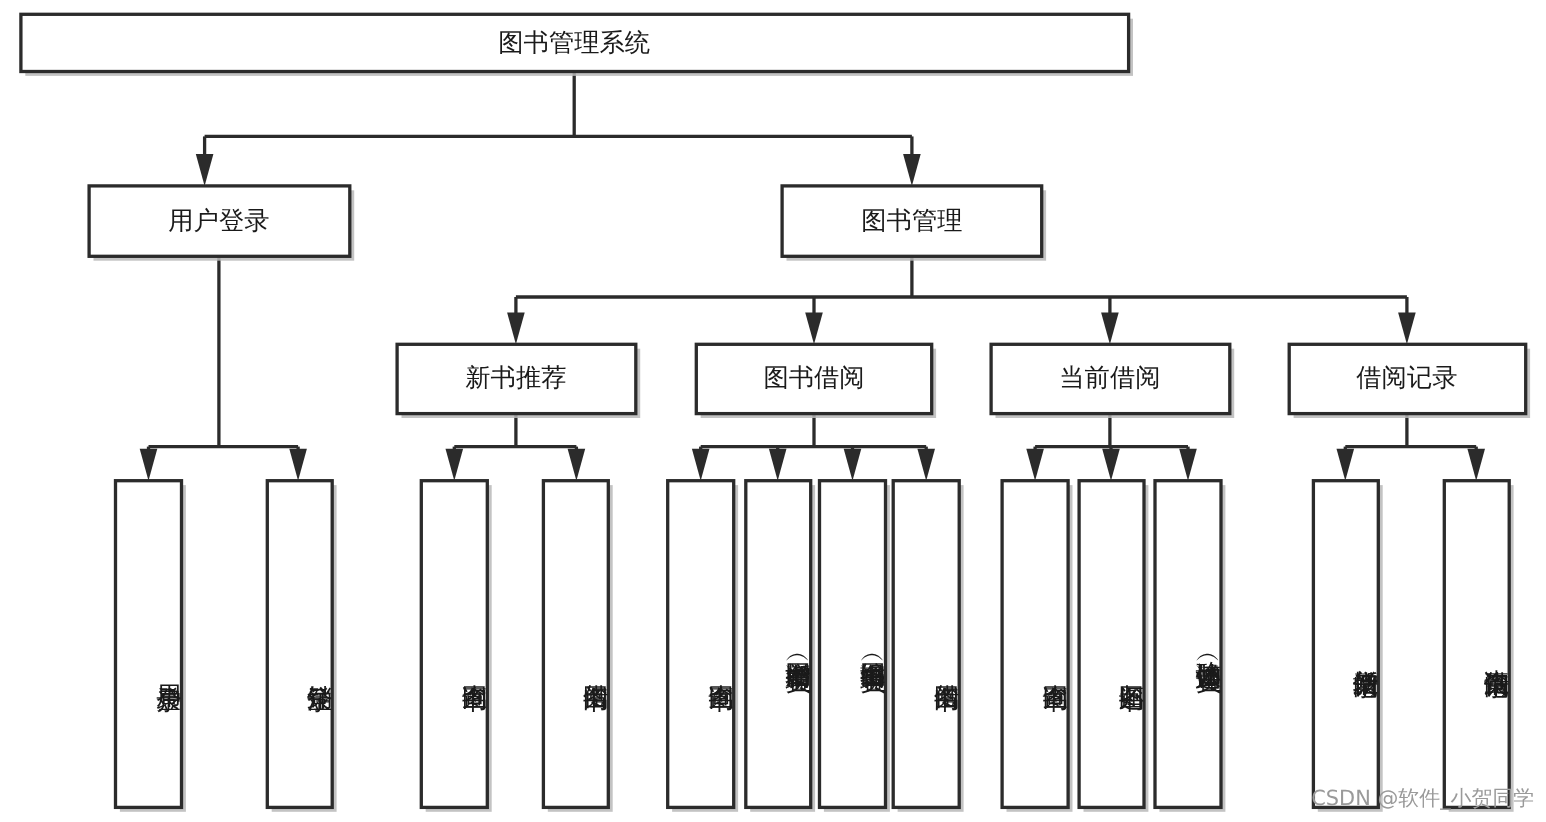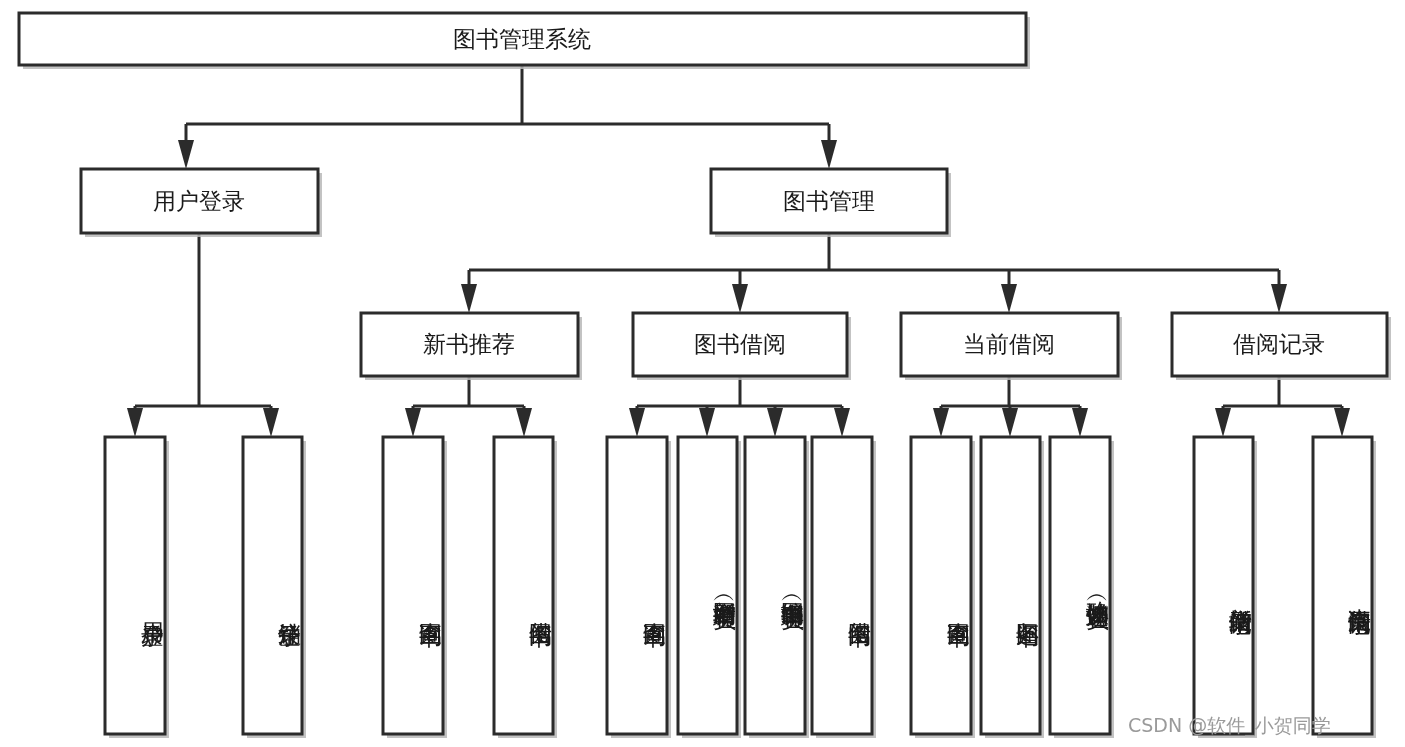--- a/index.html
+++ b/index.html
@@ -70,21 +70,21 @@
     text-align: left;
     pointer-events: none;
     overflow: hidden;
   }
   .watermark {
     position: absolute;
     font-family: "DejaVu Sans", "Liberation Sans", sans-serif;
     font-size: 19px;
     color: #9a9a9a;
     white-space: nowrap;
-    left: 1128px;
+    left: 1192px;
     top: 713px;
   }
 </style>
 </head>
 <body>
 
 <div id="diagram-root">
 
   <svg id="diagram-svg" viewBox="0 0 1405 747">
 

